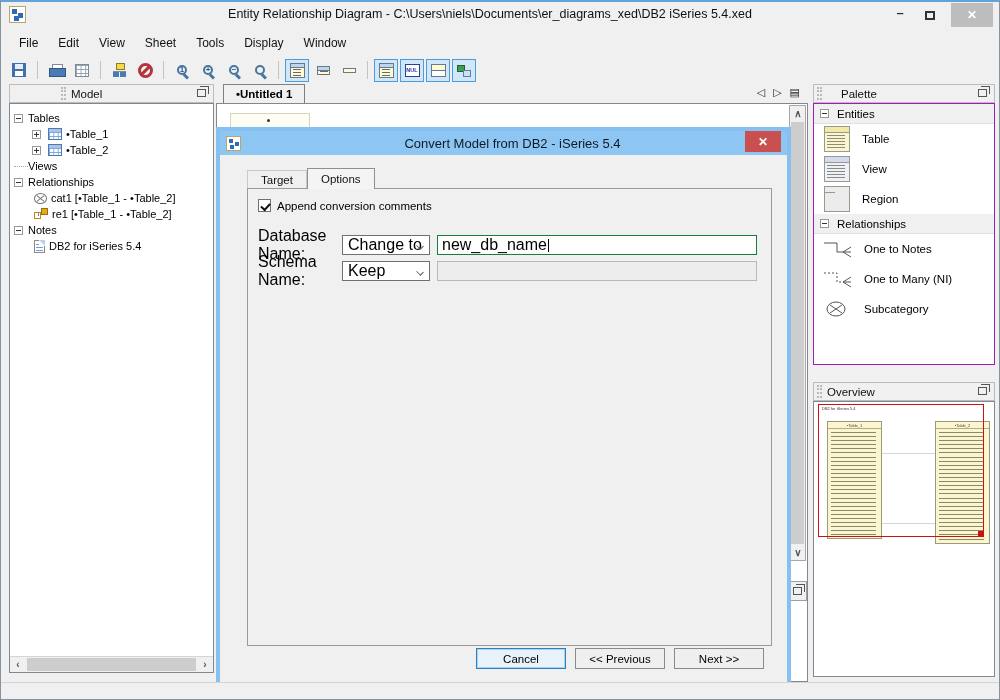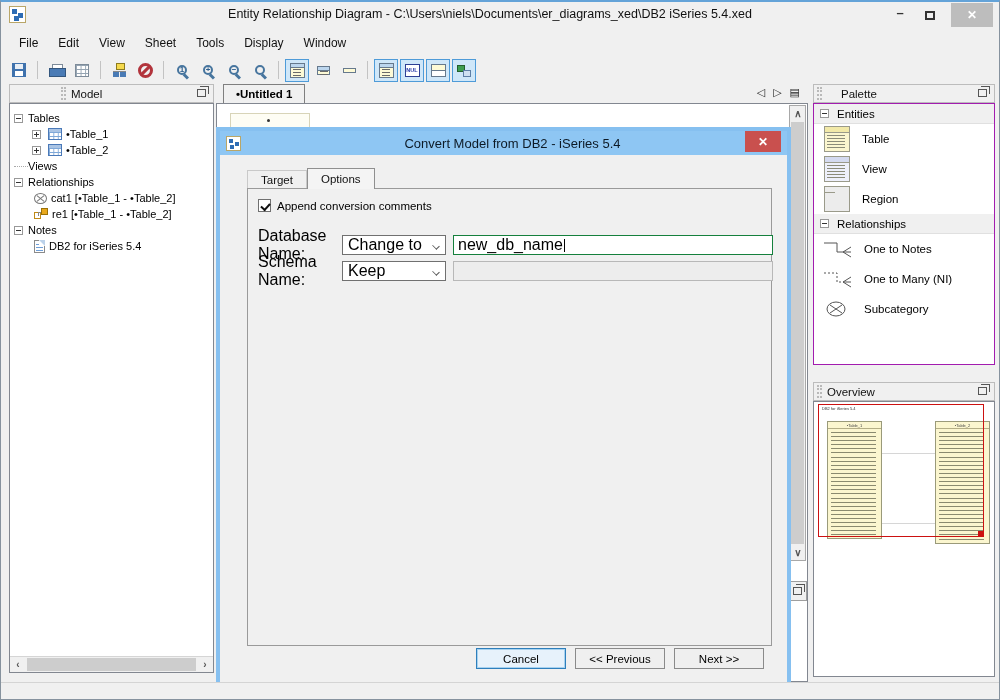--- a/index.html
+++ b/index.html
@@ -153,21 +153,21 @@
   .dlg-close { position:absolute; right:6px; top:0; width:36px; height:21px; background:#c9504e; color:#fff; font-weight:bold; font-size:12px; display:flex; align-items:center; justify-content:center; }
   .dlg-tabs { position:absolute; left:27px; top:37px; display:flex; align-items:flex-end; }
   .dtab { height:19px; padding:0 13px; font-size:11.5px; display:flex; align-items:center; border:1px solid #c9c9c9; border-bottom:none; background:#f0f0f0; color:#111; }
   .dtab.sel { height:21px; background:#f4f4f4; border-color:#8f8f8f; position:relative; z-index:2; }
   .dlg-frame { position:absolute; left:27px; top:57px; width:525px; height:458px; border:1px solid #9a9a9a; background:#f0f0f0; }
   .chk-row { position:absolute; left:10px; top:10px; display:flex; align-items:center; font-size:11.5px; }
   .chk { width:13px; height:13px; background:#fff; border:1px solid #707070; position:relative; margin-right:6px; }
   .chk::after { content:""; position:absolute; left:2px; top:3px; width:7px; height:4px; border-left:2px solid #111; border-bottom:2px solid #111; transform:rotate(-48deg); }
   .form-row { position:absolute; left:10px; display:flex; align-items:center; font-size:16px; }
   .form-lbl { width:84px; }
-  .combo { width:104px; height:20px; background:#fff; border:1px solid #707070; display:flex; align-items:center; padding-left:5px; position:relative; margin-right:7px; }
+  .combo { width:88px; height:20px; background:#fff; border:1px solid #707070; display:flex; align-items:center; padding-left:5px; position:relative; margin-right:7px; }
   .combo .chev { position:absolute; right:6px; top:7px; width:6px; height:6px; border-right:1.6px solid #555; border-bottom:1.6px solid #555; transform:rotate(45deg) scaleY(.8); }
   .tfield { width:320px; height:20px; background:#fff; border:1px solid #15803d; display:flex; align-items:center; padding-left:4px; }
   .tfield.disabled { background:#ededed; border-color:#b8b8b8; color:#888; }
   .caret { width:1px; height:13px; background:#000; margin-left:1px; }
   .dlg-buttons { position:absolute; left:0; right:23px; top:517px; display:flex; justify-content:flex-end; gap:9px; }
   .dbtn { width:90px; height:21px; background:#efefef; border:1px solid #8a8a8a; font-size:11.5px; display:flex; align-items:center; justify-content:center; color:#000; }
   .dbtn.focused { background:#e7f2fb; border:1px solid #2e7fbc; box-shadow:inset 0 0 0 1px #a8d2ef; }
 
   .statusbar { position:absolute; left:0; right:0; bottom:0; height:17px; background:#f0f0f0; border-top:1px solid #d4d4d4; }
 </style>

